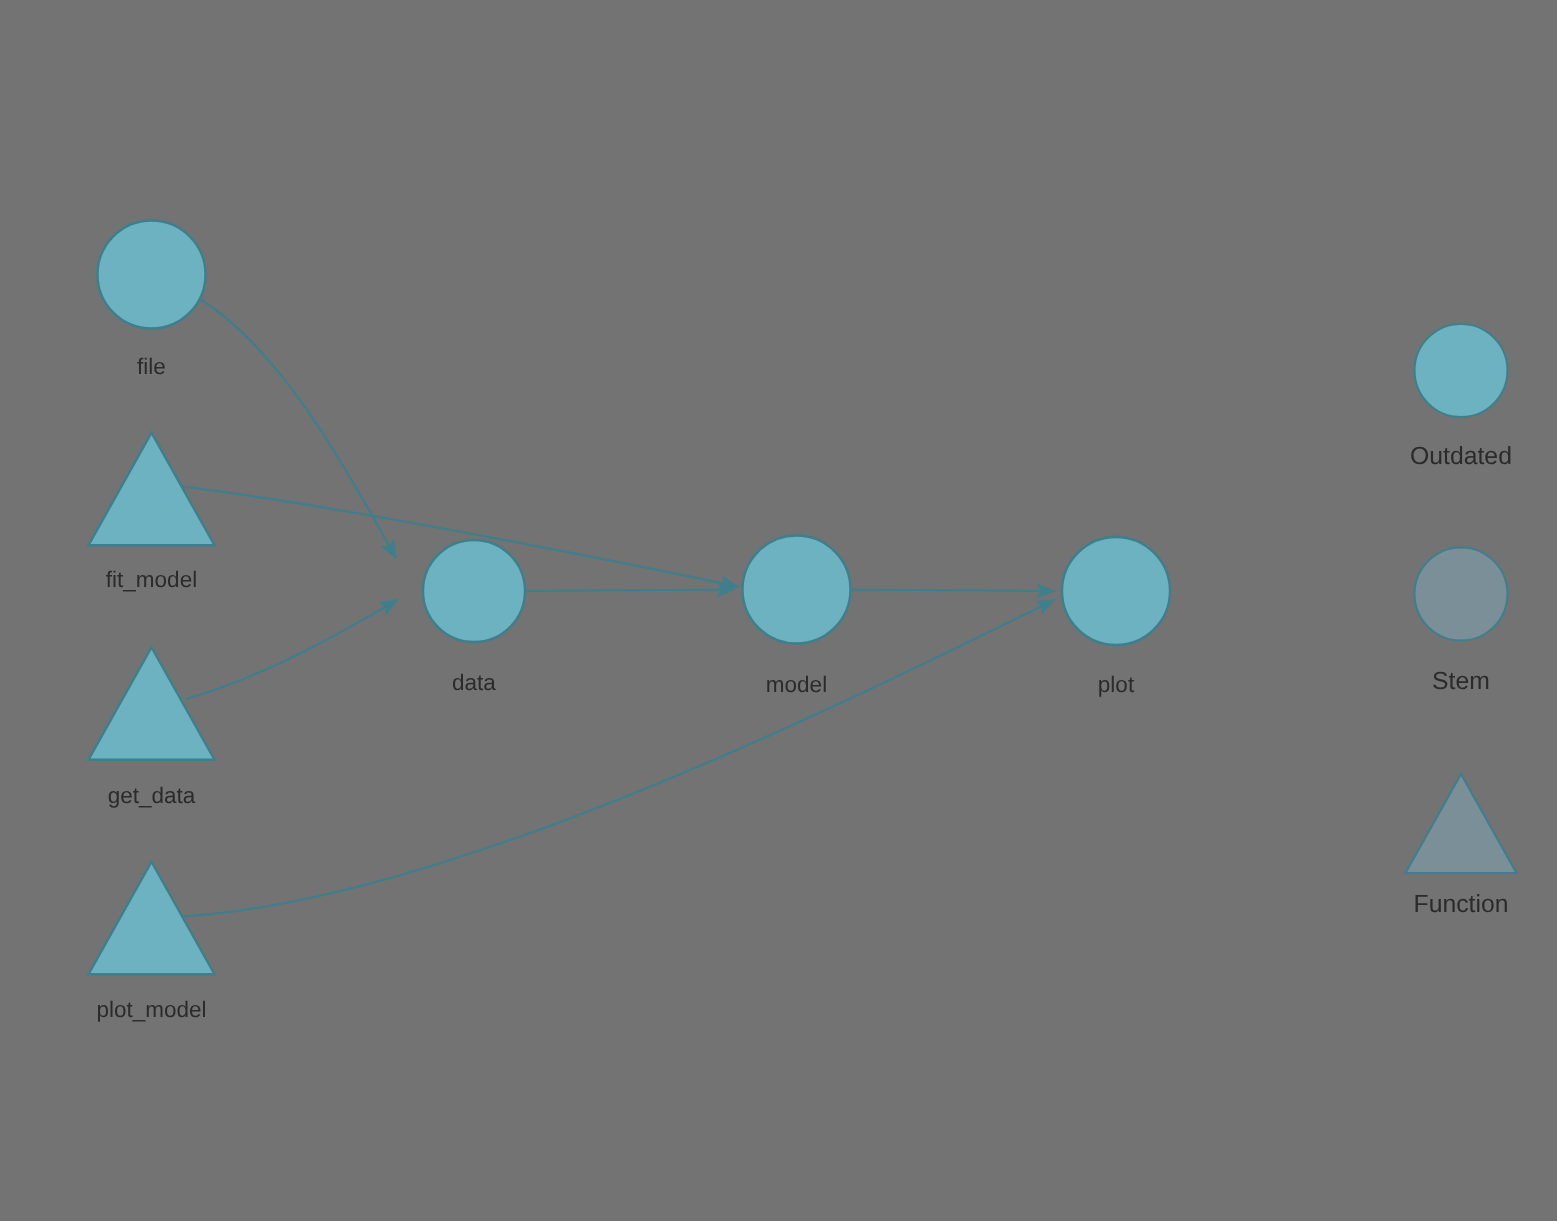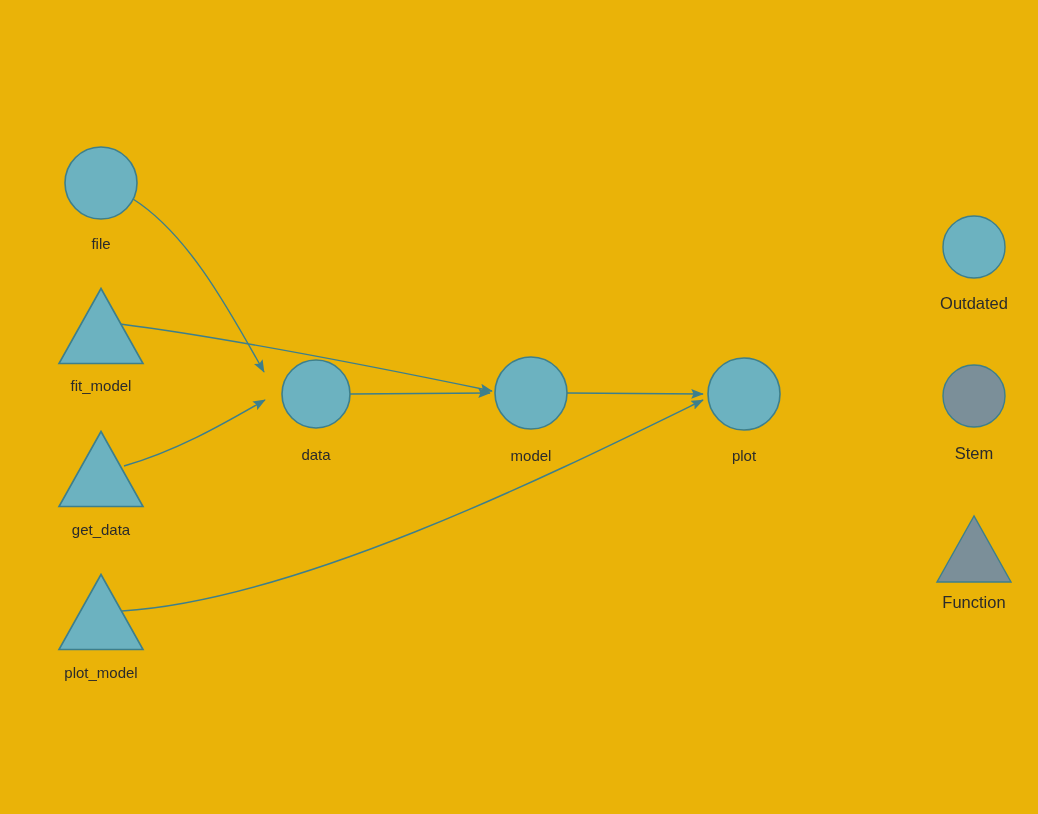--- a/index.html
+++ b/index.html
@@ -10,21 +10,21 @@
   body {
     width: 1038px;
     height: 814px;
     overflow: hidden;
     font-family: "Liberation Sans", sans-serif;
   }
   #canvas-wrap {
     position: relative;
     width: 1038px;
     height: 814px;
-    background: #eab308;
+    background: #737373;
   }
   svg#graph {
     position: absolute;
     left: 0;
     top: 0;
     width: 1038px;
     height: 814px;
     display: block;
   }
   .node-label {

